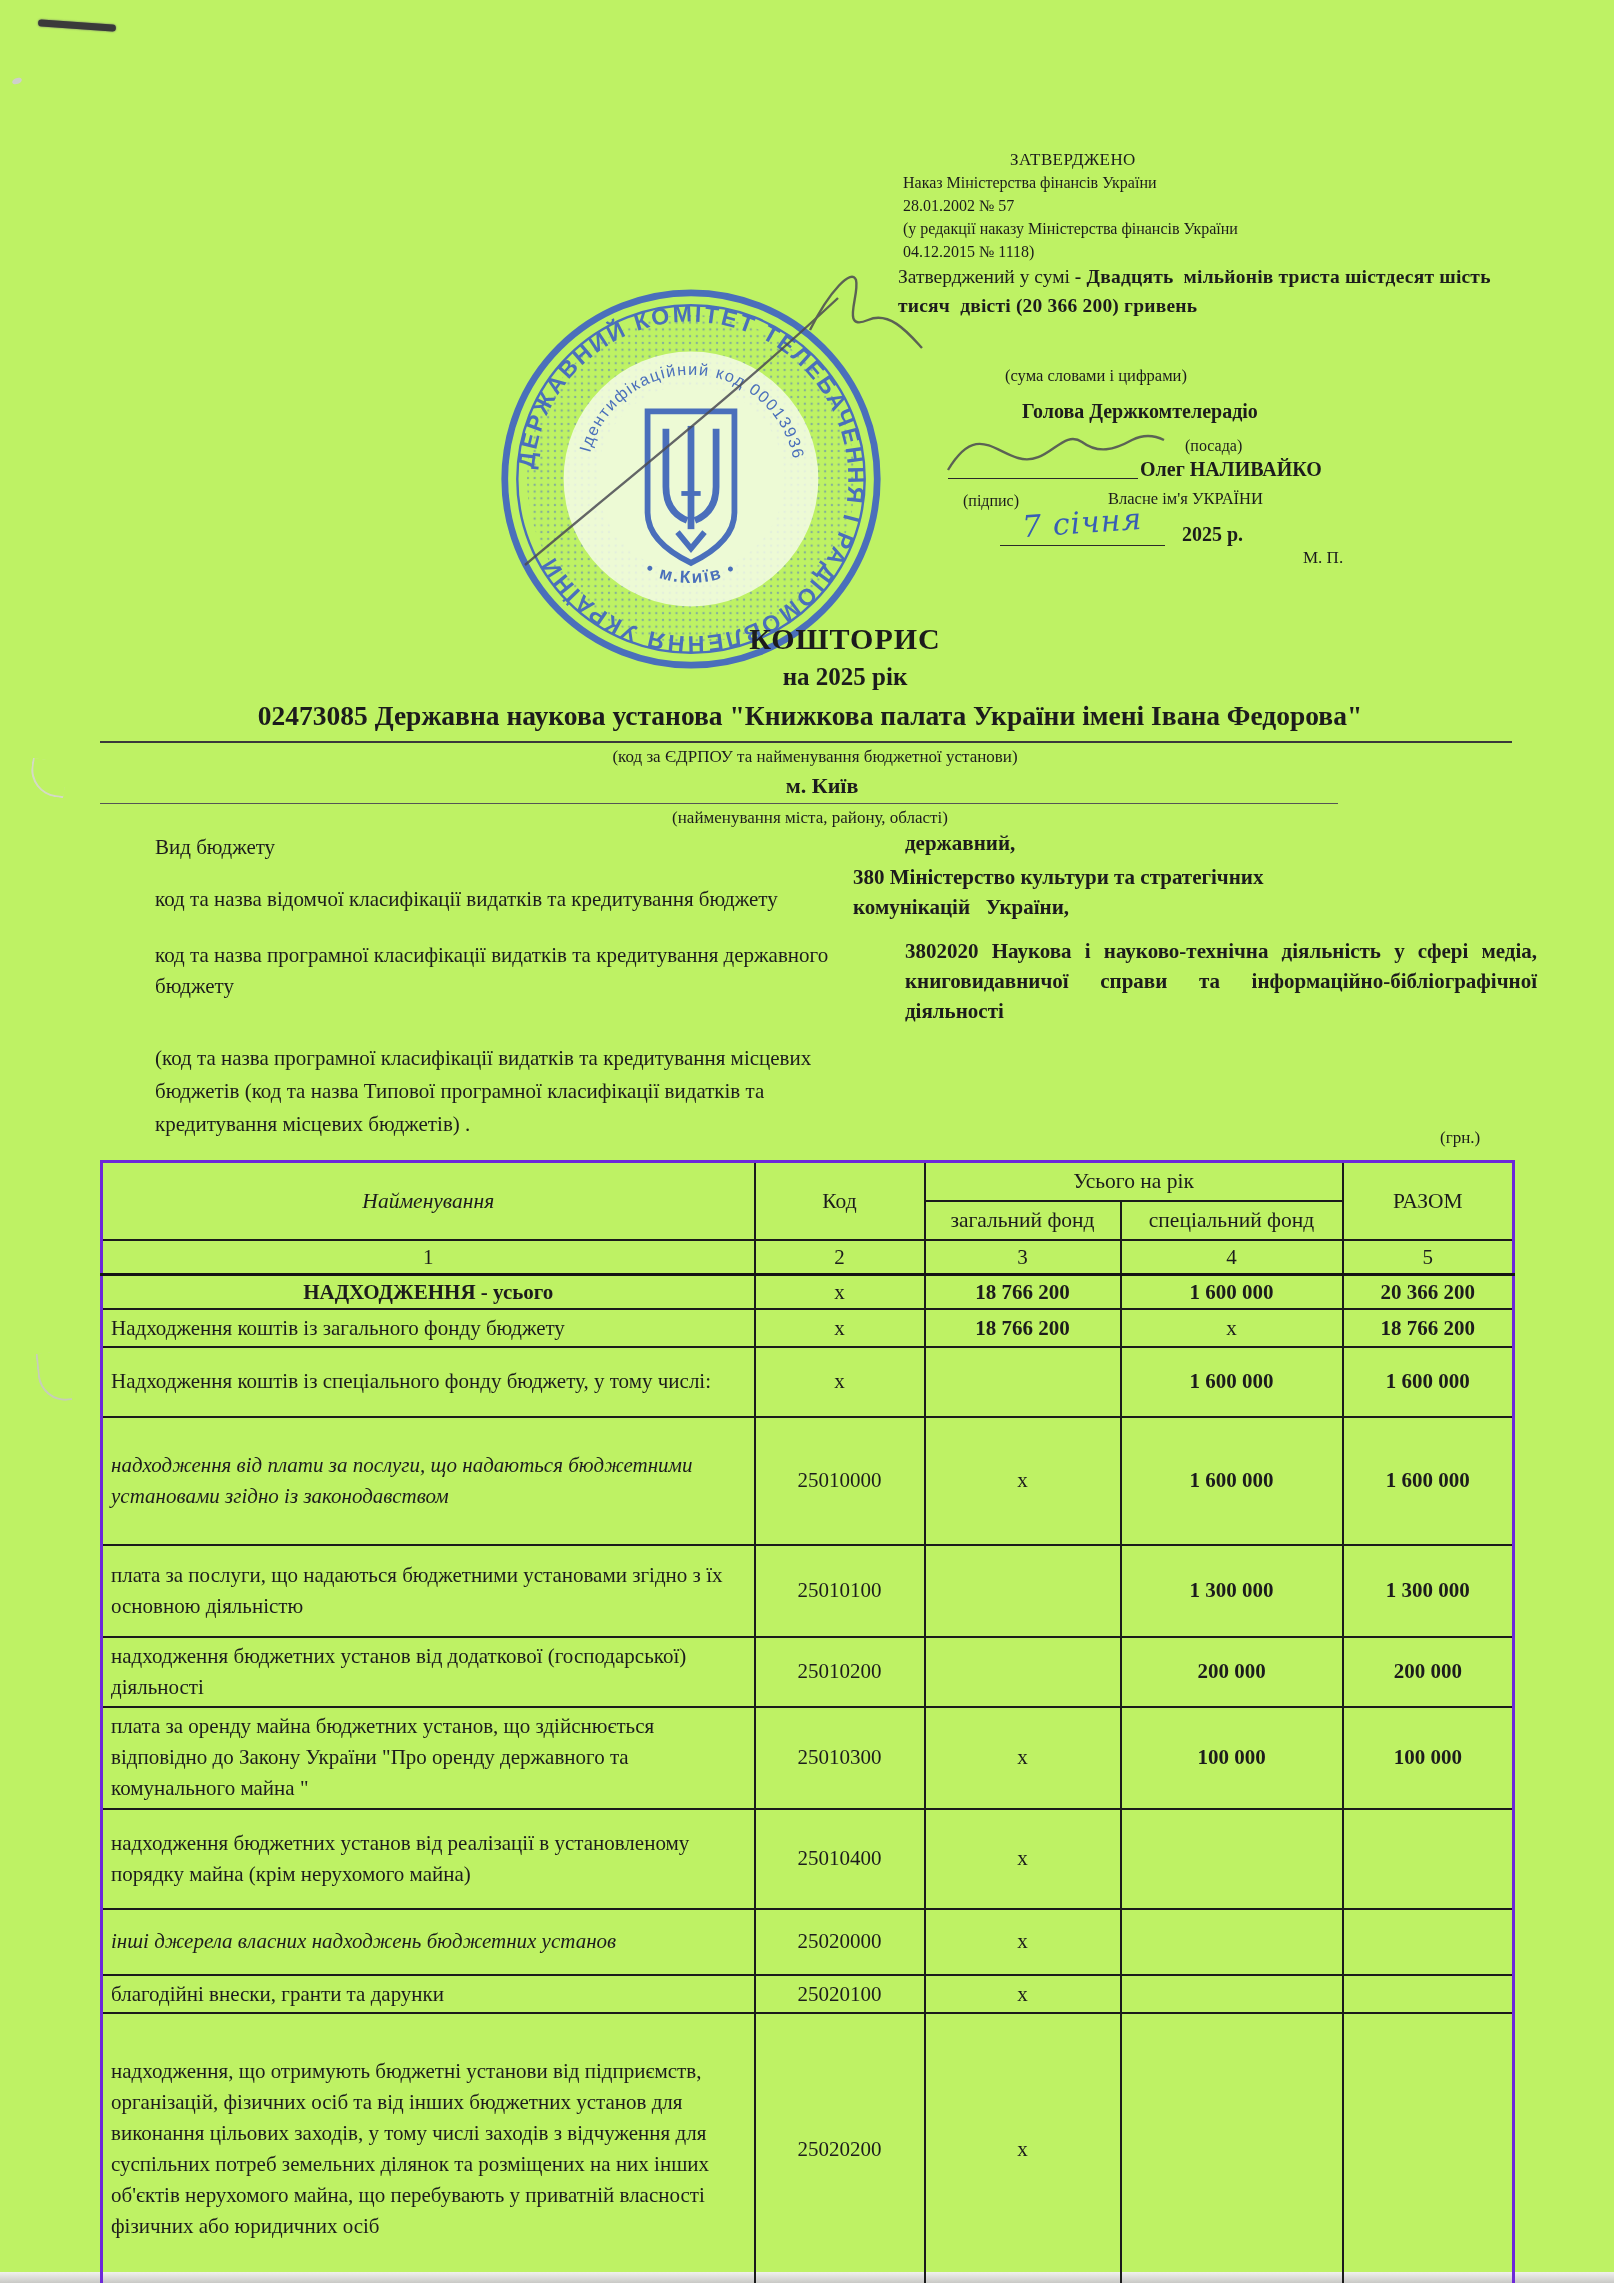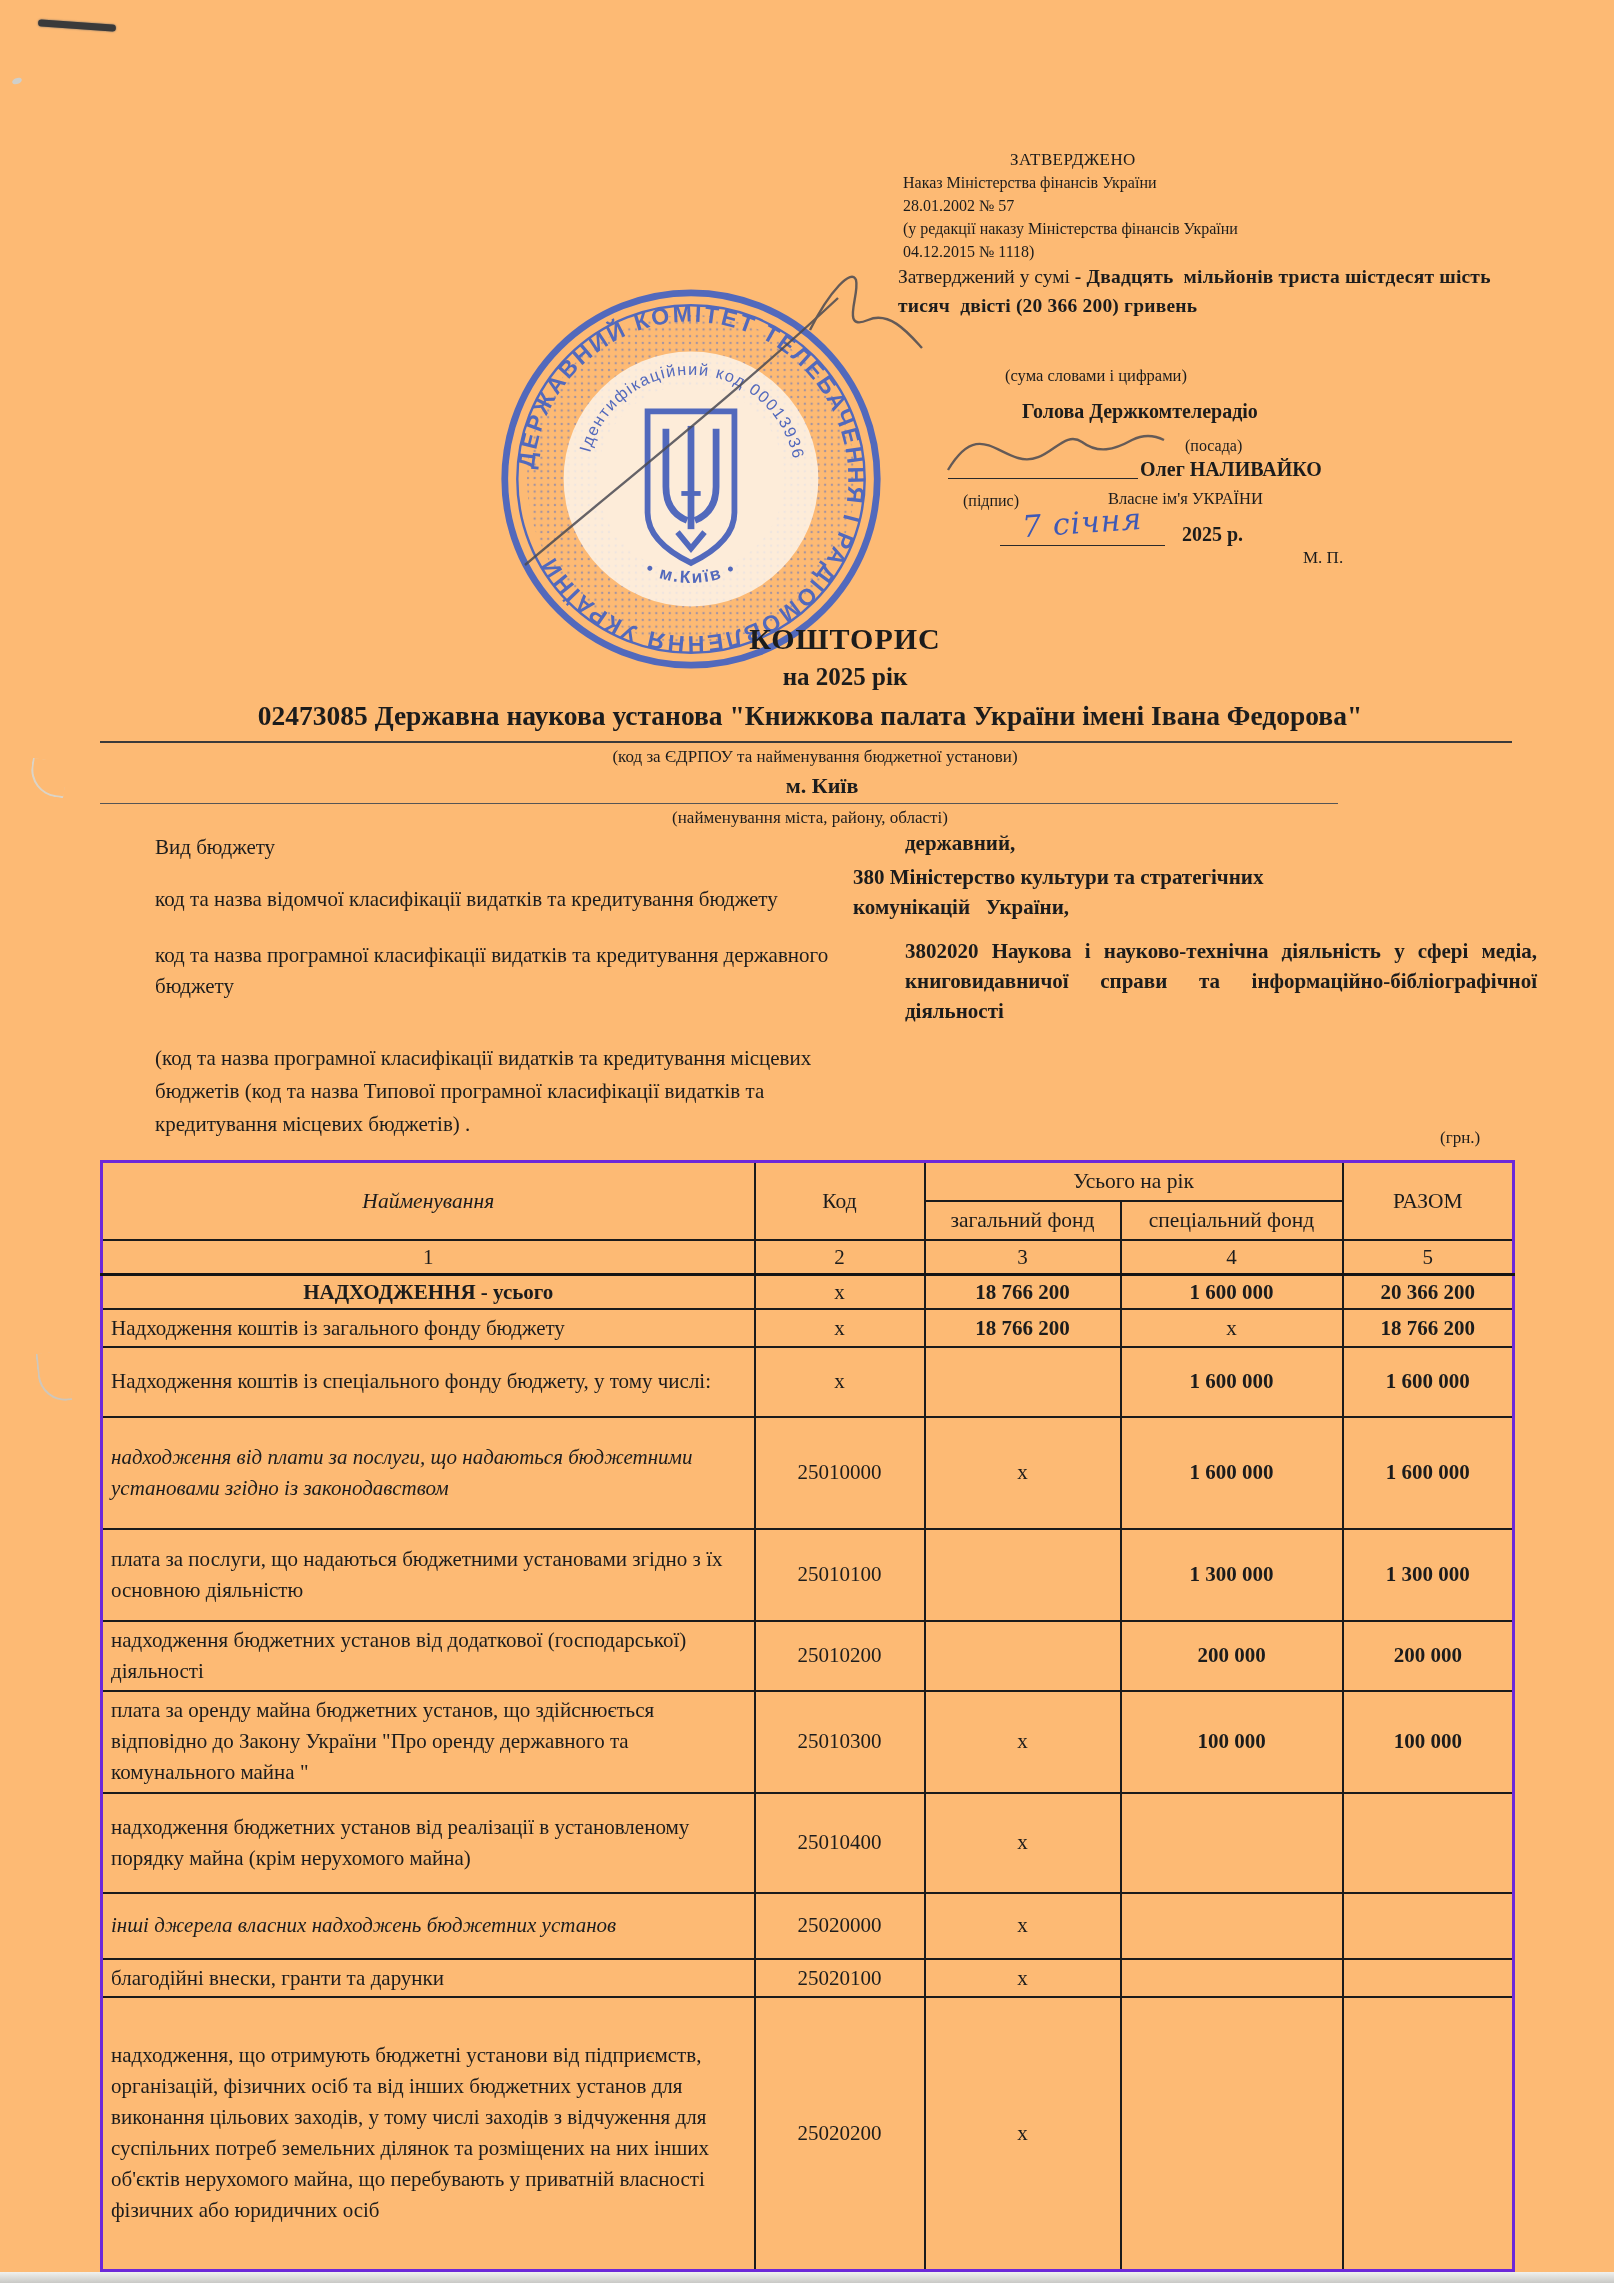--- a/index.html
+++ b/index.html
@@ -1,20 +1,20 @@
 <!DOCTYPE html>
 <html><head>
 <meta charset="utf-8">
 <style>
   html,body{margin:0;padding:0;background:#e8e8e6;}
   .page{
     position:relative;
     width:1614px;height:2283px;
     margin:0 auto;
-    background:#fdba74;
+    background:#bef264;
     font-family:"Liberation Serif","DejaVu Serif",serif;
     color:#1c1c1c;
     overflow:hidden;
   }
   
   .artifact-stroke{position:absolute;left:38px;top:22px;width:78px;height:7px;background:#3a3a3a;border-radius:4px;transform:rotate(4deg);box-shadow:0 0 2px #666;}
   .artifact-dot1{position:absolute;left:12px;top:78px;width:10px;height:6px;background:#cfcfcb;border-radius:50%;transform:rotate(-20deg);}
   .fold-mark{position:absolute;border:2px solid #d7d7d2;border-right:none;border-top:none;border-radius:0 0 0 28px;opacity:.9;}
   .fold-1{left:30px;top:760px;width:34px;height:34px;transform:rotate(8deg);}
   .fold-2{left:38px;top:1352px;width:30px;height:48px;border-color:#c9c9c4;transform:rotate(-6deg);}
@@ -84,21 +84,21 @@
   tr.nums td{border-bottom:3px solid #141414;height:30px;line-height:26px;padding:1px 8px;}
   .sheet-table td.name{text-align:left;}
   .sheet-table td.row-title{text-align:center;font-weight:bold;}
   .sheet-table td.row-italic{font-style:italic;}
   .sheet-table td.num{font-weight:bold;}
   tbody tr:nth-child(1){height:34px;}
   tbody tr:nth-child(1) td{line-height:26px;padding:1px 8px;}
   tbody tr:nth-child(2){height:38px;}
   tbody tr:nth-child(2) td{line-height:28px;padding:2px 8px;}
   tbody tr:nth-child(3){height:70px;}
-  tbody tr:nth-child(4){height:112px;}
+  tbody tr:nth-child(4){height:128px;}
   tbody tr:nth-child(5){height:92px;}
   tbody tr:nth-child(6){height:68px;}
   tbody tr:nth-child(7){height:102px;}
   tbody tr:nth-child(8){height:100px;}
   tbody tr:nth-child(9){height:66px;}
   tbody tr:nth-child(10){height:38px;}
   tbody tr:nth-child(10) td{line-height:28px;padding:2px 8px;}
   tbody tr:nth-child(11){height:274px;}
 </style>
 </head>

